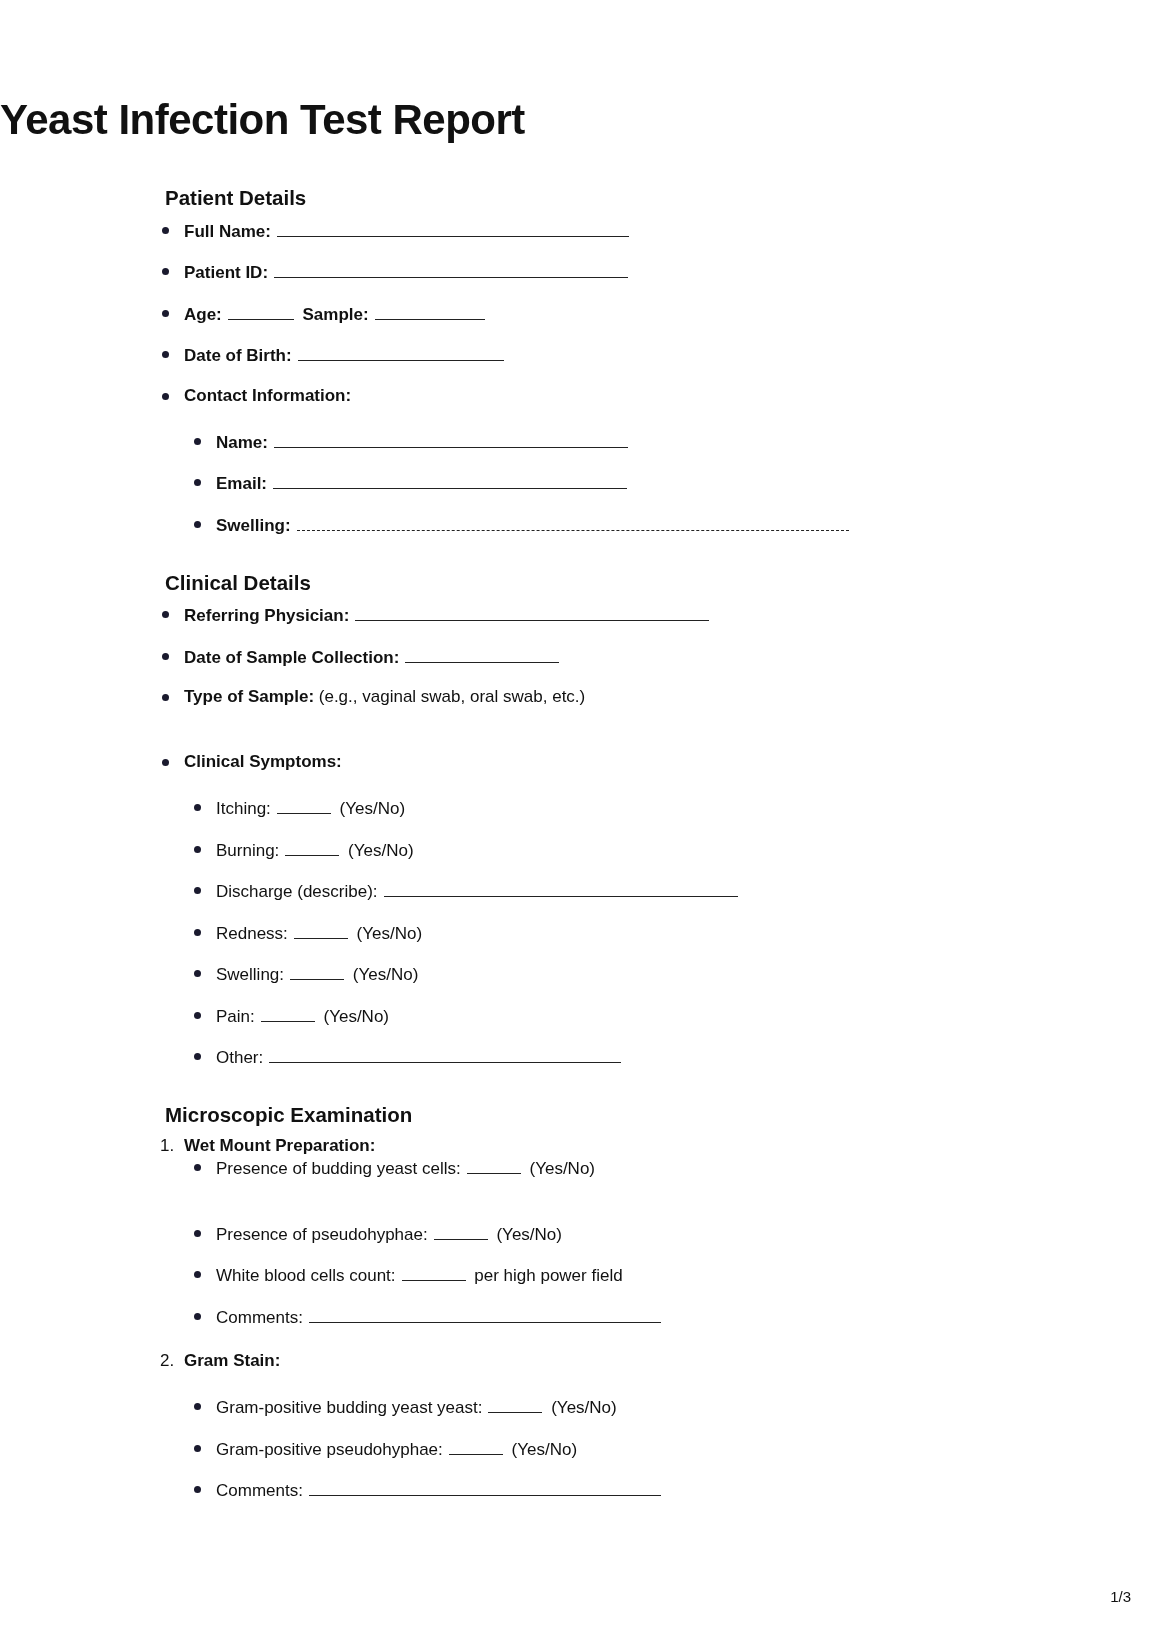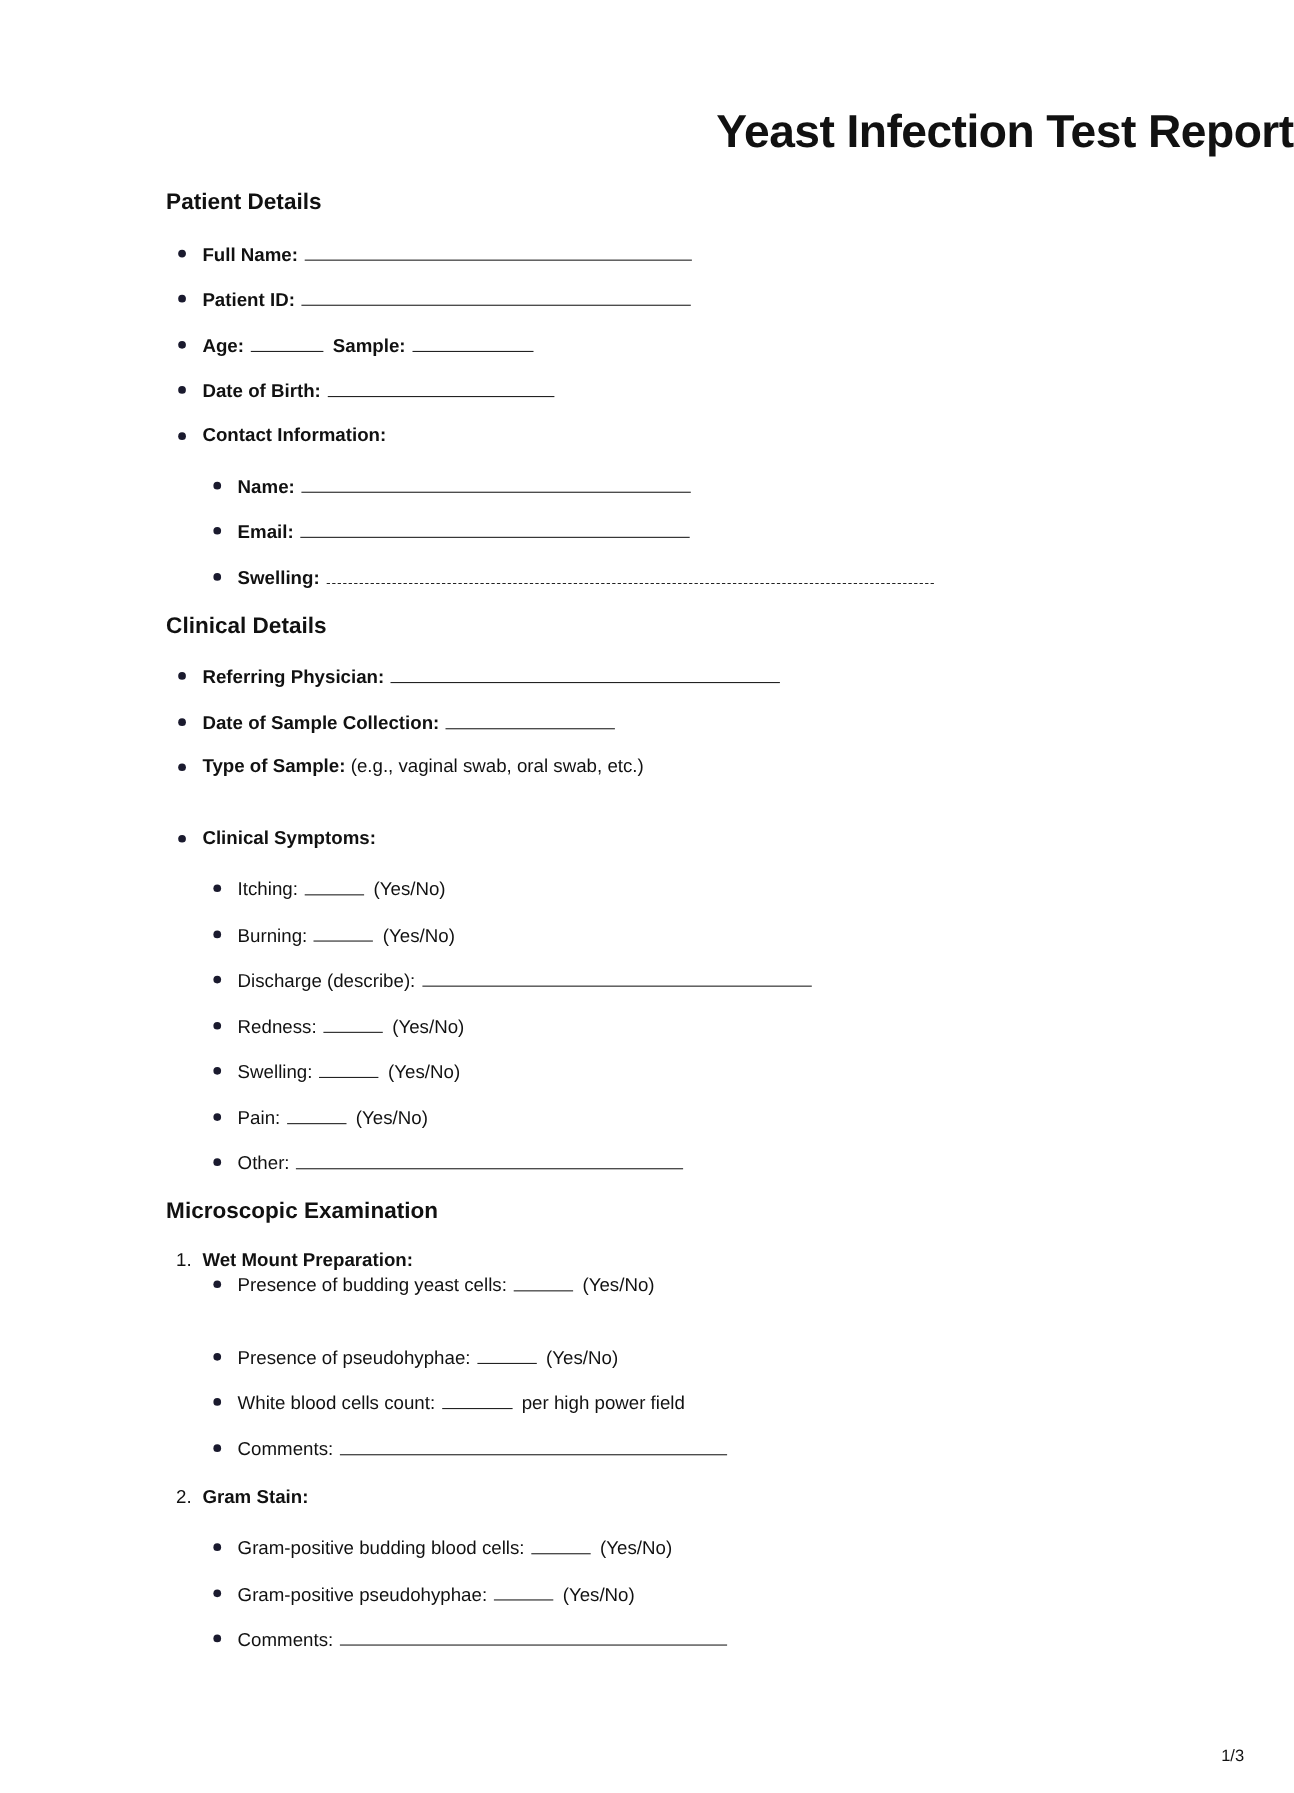--- a/index.html
+++ b/index.html
@@ -2,25 +2,25 @@
 <html><head>
   <meta charset="utf-8">
   <style>
     html, body { margin: 0; padding: 0; background: #ffffff; }
     body {
       width: 1176px; height: 1630px; position: relative; overflow: hidden;
       font-family: "Liberation Sans", sans-serif; color: #111111;
     }
     .title {
       position: absolute; left: 0; width: 1176px; top: 96px;
-      text-align: right; font-size: 42px; font-weight: bold; letter-spacing: -0.5px;
+      text-align: left; font-size: 42px; font-weight: bold; letter-spacing: -0.5px;
       margin: 0;
     }
     .section {
-      position: absolute; left: 151px; font-size: 20.5px; font-weight: bold; margin: 0;
+      position: absolute; left: 151px; font-size: 20.5px; font-weight: bold; margin: 14px;
     }
     .row {
       position: absolute; font-size: 17px; white-space: nowrap; line-height: 24px;
     }
     .l1 { left: 184px; }
     .l2 { left: 216px; }
     .bullet {
       position: absolute; width: 7px; height: 7px; border-radius: 50%;
       background: #1a1a2e; top: 9px;
     }
@@ -157,21 +157,21 @@
   <span class="bullet"></span>
   <span>Comments:</span><span class="blank" style="width:352px"></span>
 </div>
 
 <div class="row l1" style="top:1349px">
   <span class="num">2.</span>
   <span class="b">Gram Stain:</span>
 </div>
 <div class="row l2" style="top:1394px">
   <span class="bullet"></span>
-  <span>Gram-positive budding blood cells:</span><span class="blank" style="width:54px"></span>
+  <span>Gram-positive budding yeast yeast:</span><span class="blank" style="width:54px"></span>
   <span>(Yes/No)</span>
 </div>
 <div class="row l2" style="top:1436px">
   <span class="bullet"></span>
   <span>Gram-positive pseudohyphae:</span><span class="blank" style="width:54px"></span>
   <span>(Yes/No)</span>
 </div>
 <div class="row l2" style="top:1477px">
   <span class="bullet"></span>
   <span>Comments:</span><span class="blank" style="width:352px"></span>

